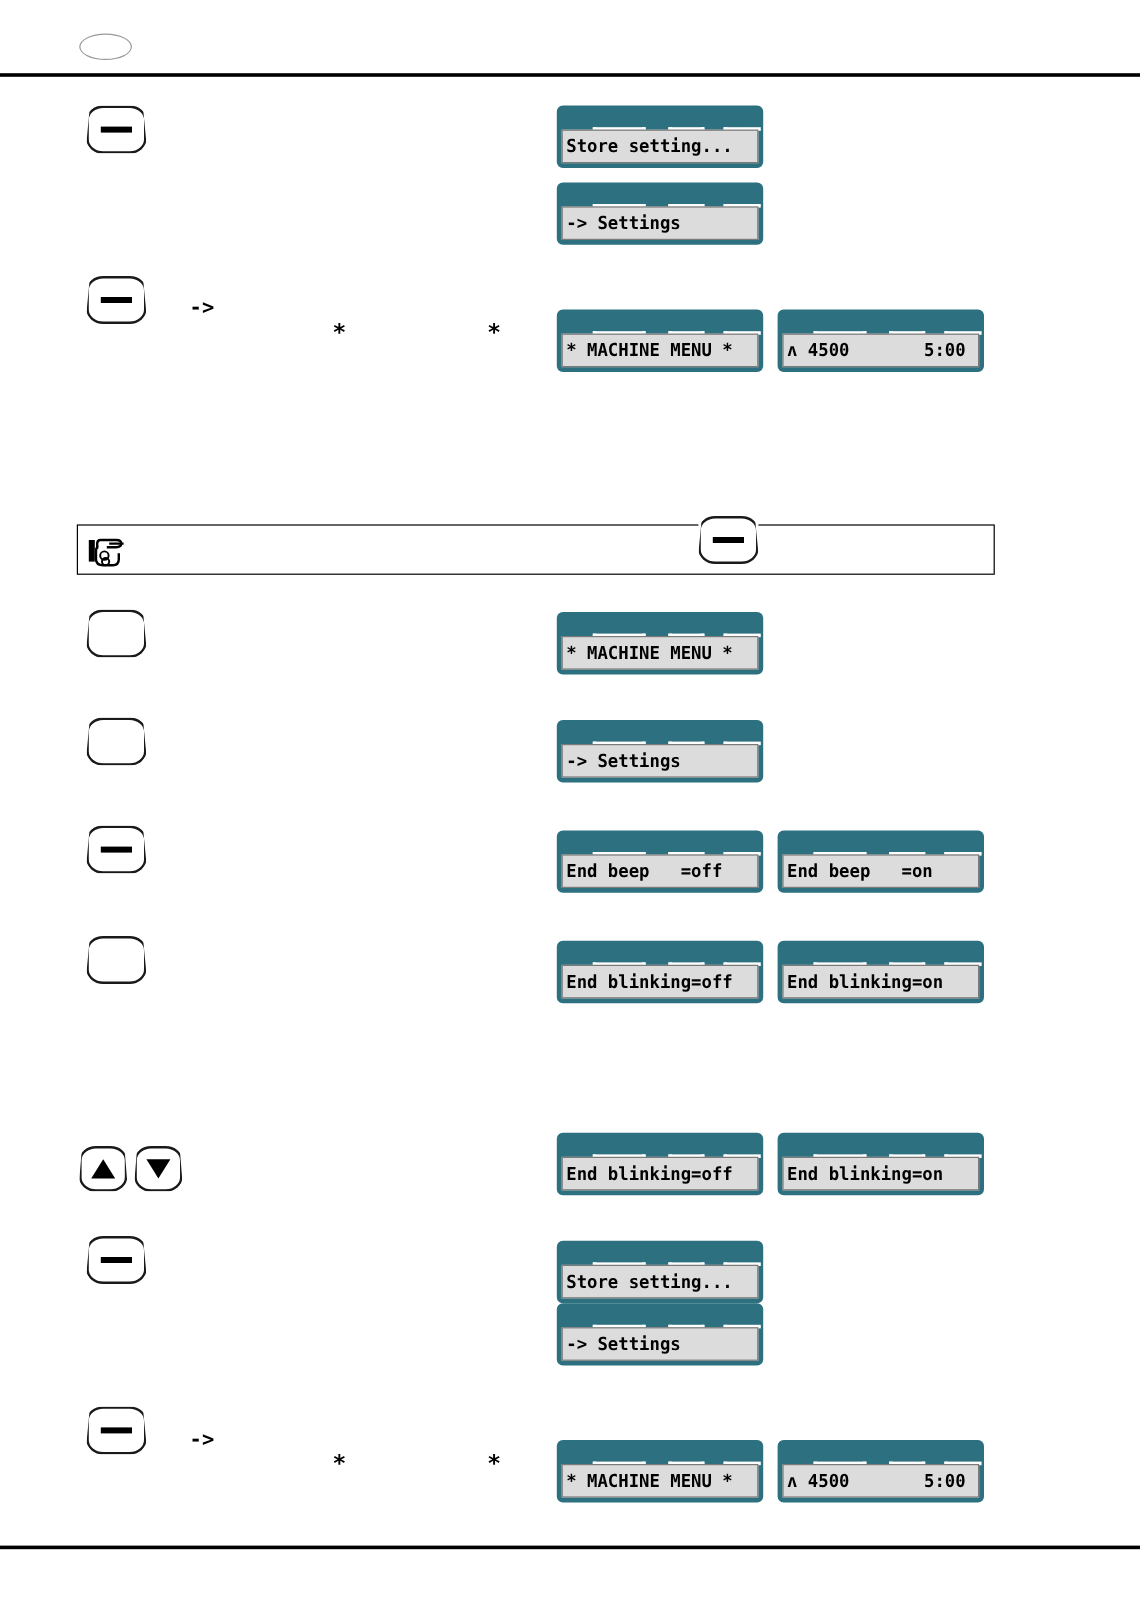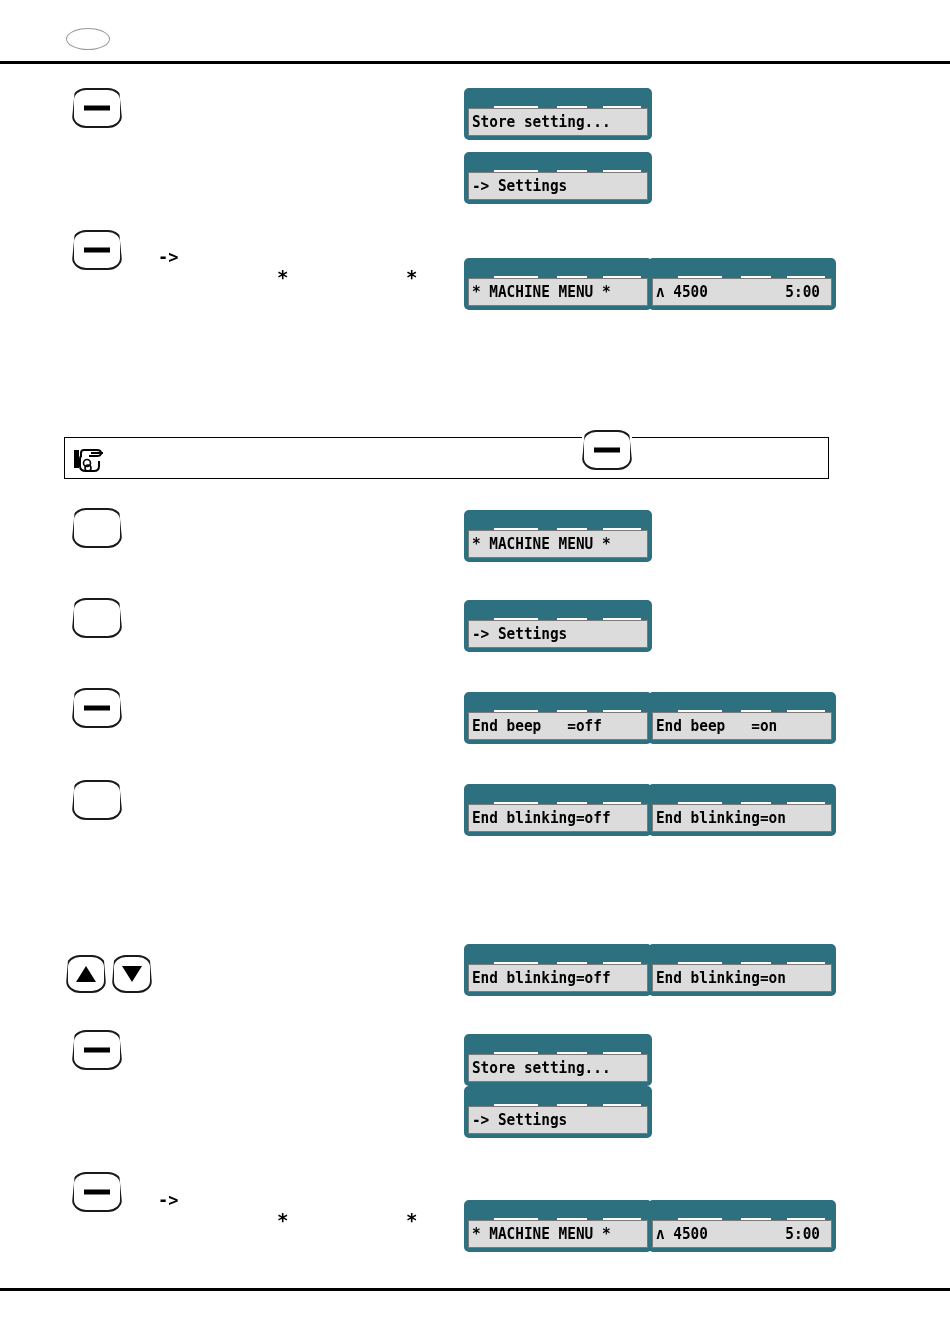--- a/index.html
+++ b/index.html
@@ -69,21 +69,21 @@
     border-right: 10px solid transparent;
   }
   .btn-tri-up { border-bottom: 16px solid #000000; }
   .btn-tri-down { border-top: 16px solid #000000; }
 
   .btn-small { width: 40px; height: 38px; }
 
   
   .lcd {
     position: absolute;
-    width: 188px;
+    width: 172px;
     height: 52px;
     background: #2d7080;
     border: 2px solid #2d7080;
     border-radius: 5px;
     padding: 12px;
     overflow: hidden;
   }
   .lcd-top {
     position: relative;
     height: 20px;

